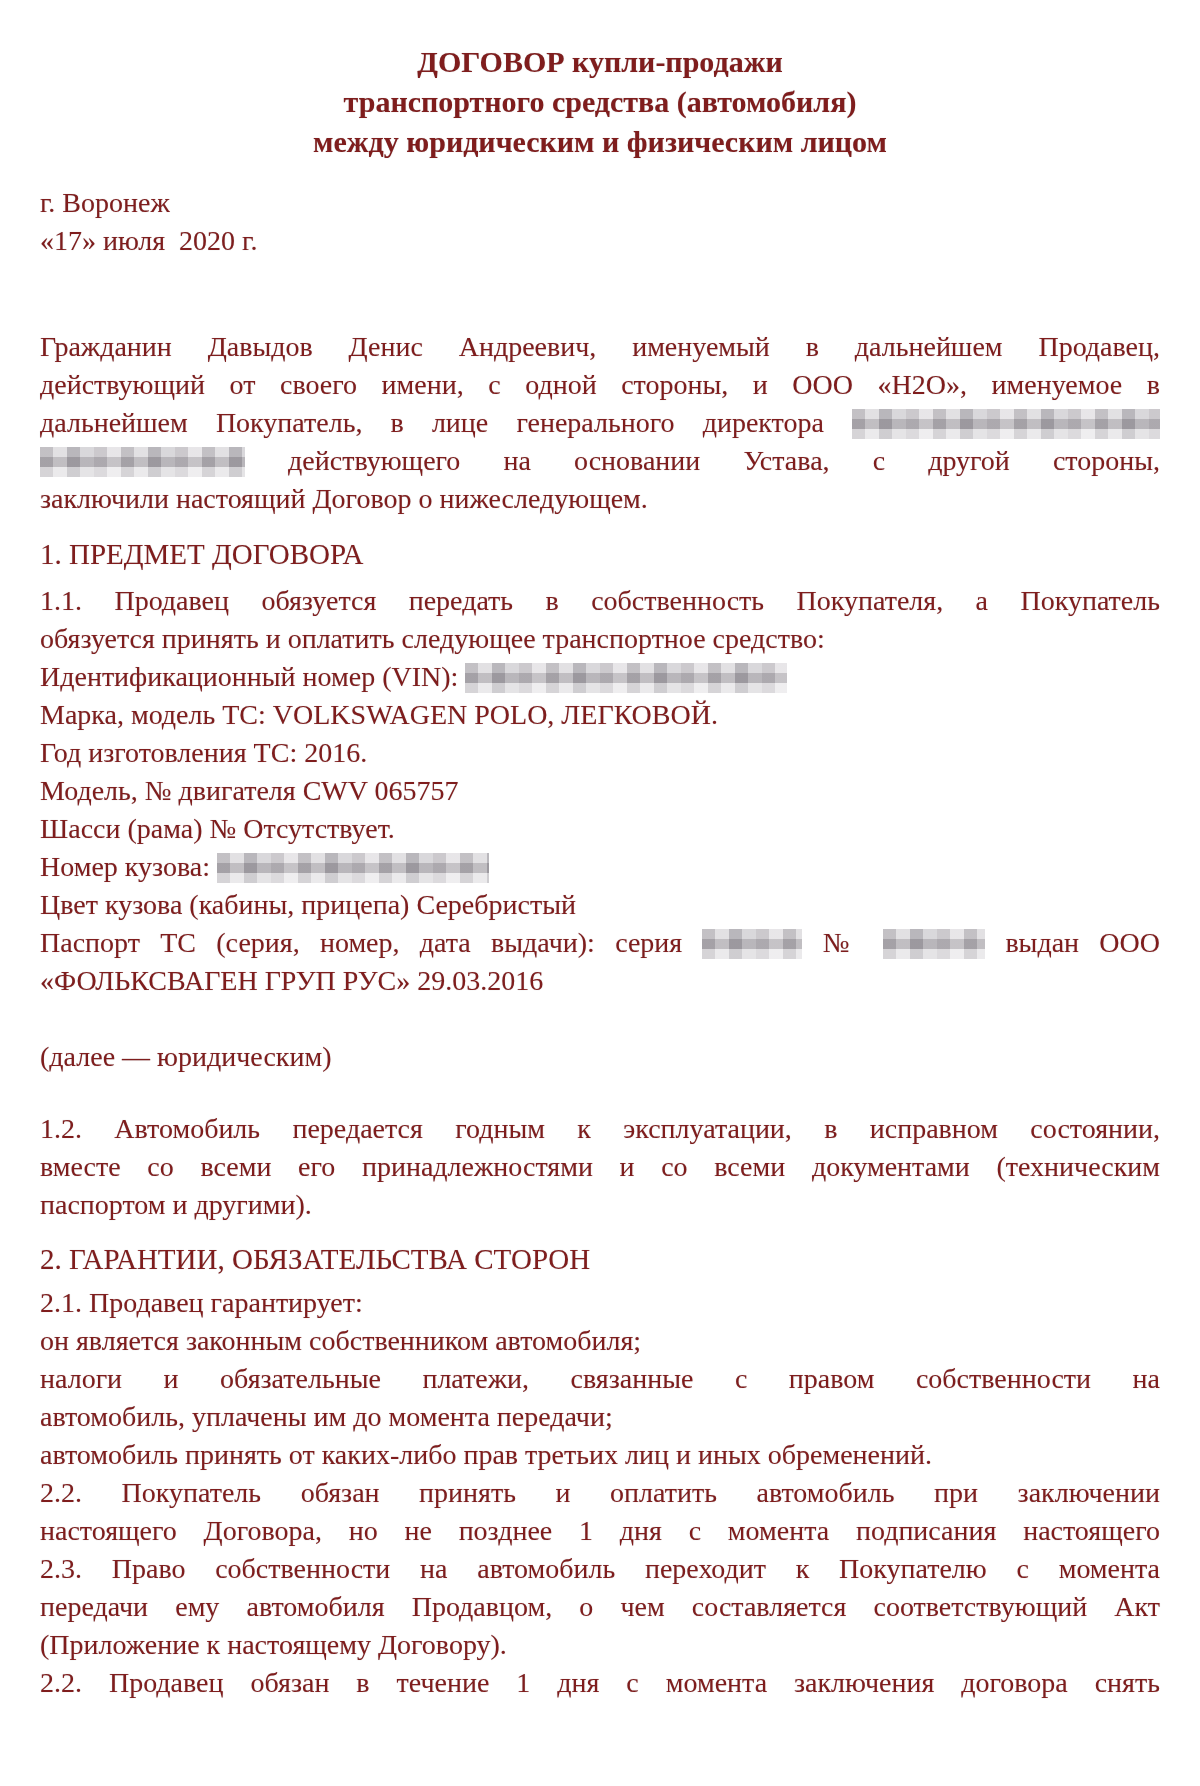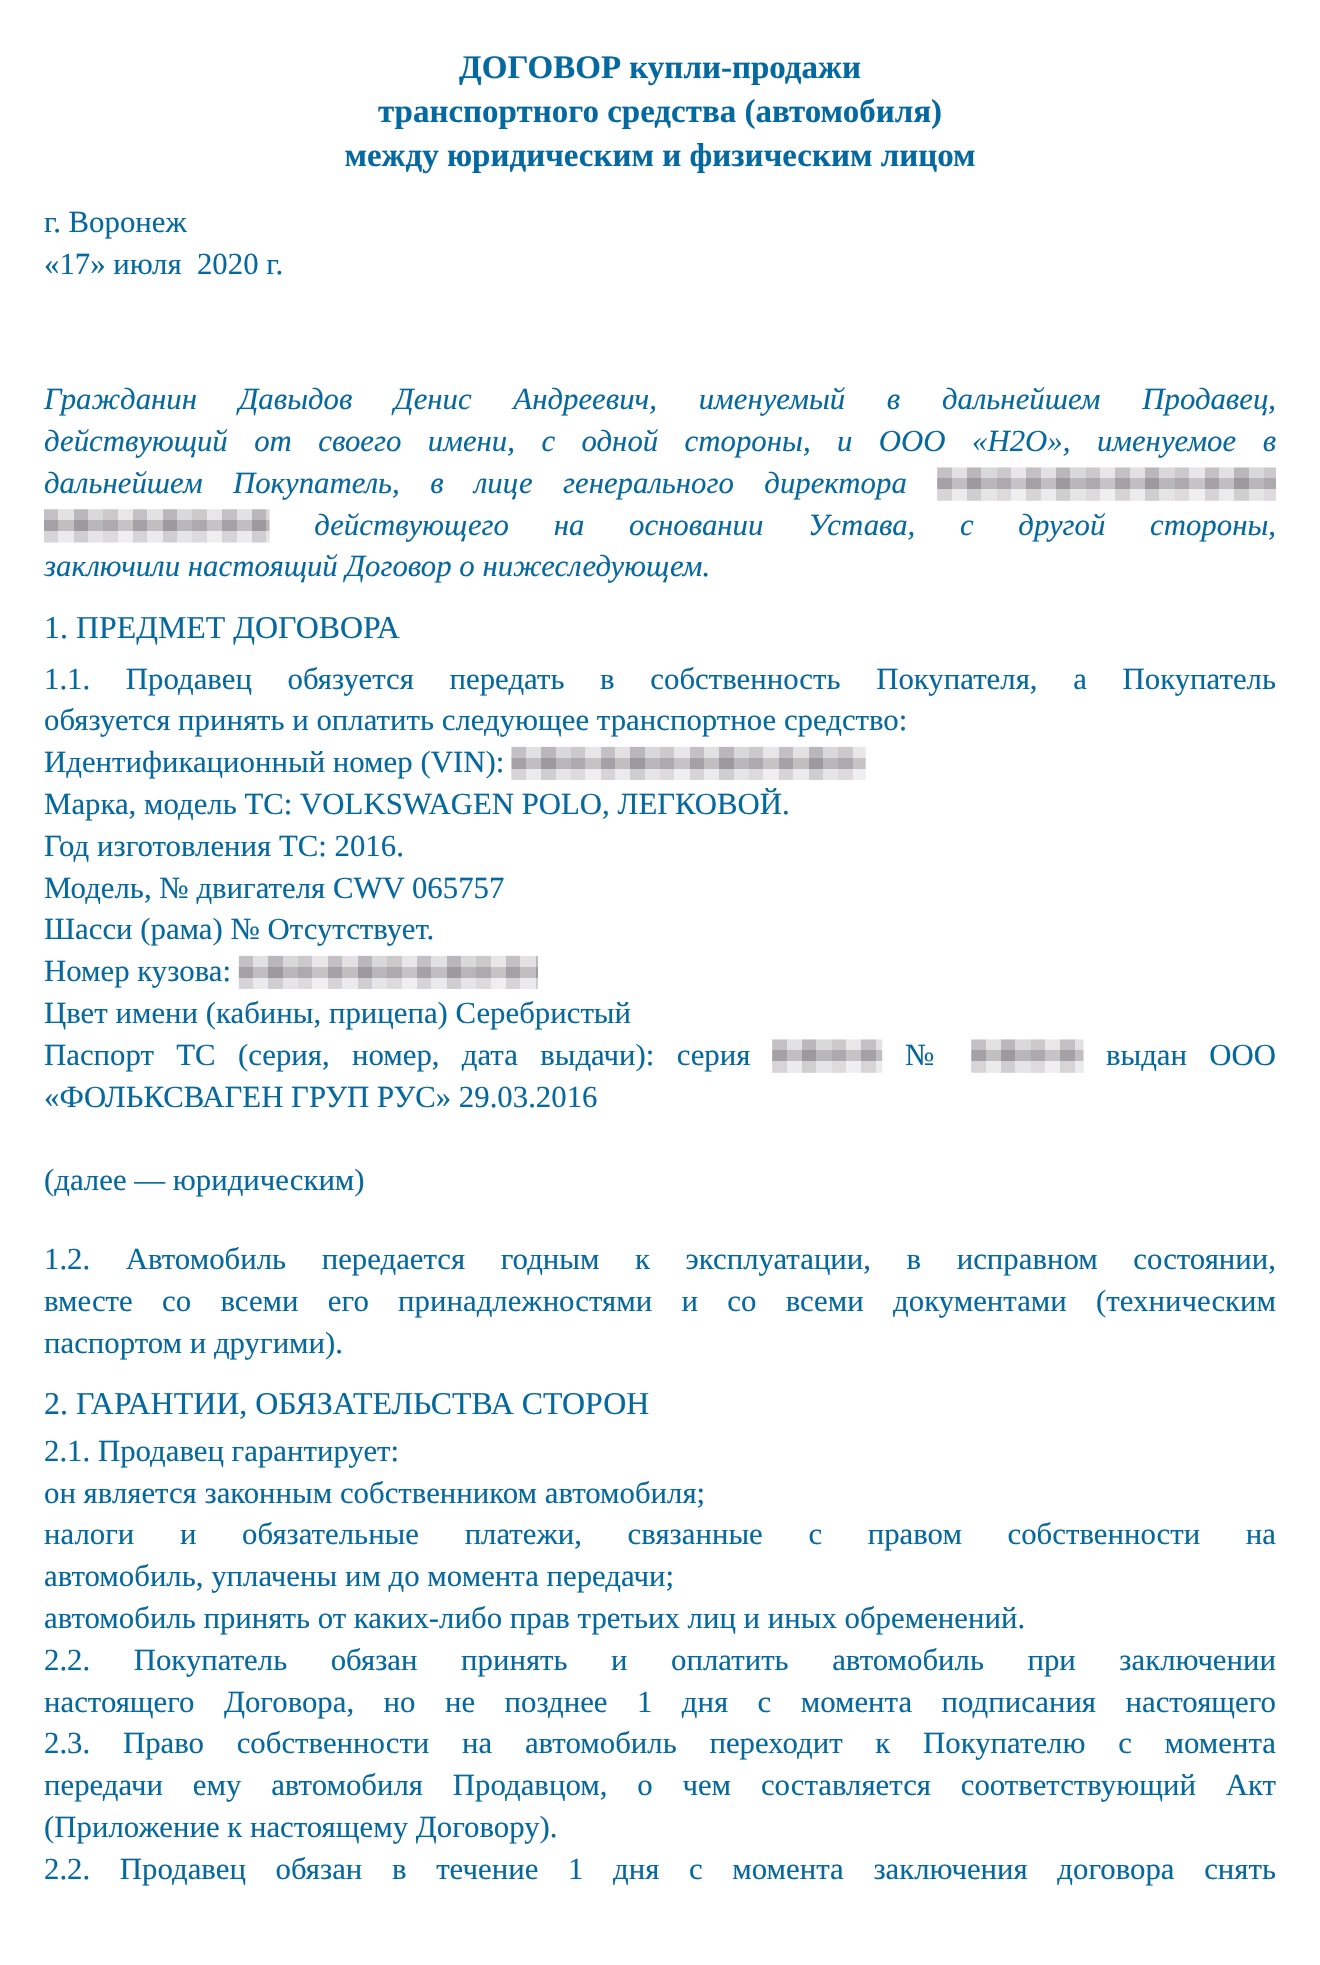--- a/index.html
+++ b/index.html
@@ -1,30 +1,30 @@
 <!DOCTYPE html>
 <html><head>
 <meta charset="utf-8">
 <style>
   * { margin:0; padding:0; box-sizing:border-box; }
   html,body { background:#ffffff; }
   .page {
     width:1200px; height:1786px;
     padding:42px 40px 0 40px;
     background:#ffffff;
-    color:#0369a1;
+    color:#7f1d1d;
     font-family:"Liberation Serif","DejaVu Serif",serif;
     font-size:28px; line-height:38px;
     text-shadow:0 0 1px rgba(40,40,40,.28);
     overflow:hidden;
   }
   .title-block { text-align:center; font-weight:700; font-size:30px; line-height:40px; }
   .meta-row { display:flex; justify-content:space-between; margin-top:22px;flex-direction:column; }
   .date { white-space:pre; }
-  .intro { margin-top:85px;font-style:italic; }
+  .intro { margin-top:68px; }
   .j { text-align:justify; text-align-last:justify; }
   .heading { font-size:29px; font-weight:400; margin:17px 0 9px; }
   .heading-2 { margin:16px 0 6px; }
   .gap-top  { margin-top:38px; }
   .gap-top2 { margin-top:34px; }
   .redact {
     display:inline-block; height:30px; vertical-align:-7px;
     background:
       repeating-linear-gradient(0deg, rgba(255,255,255,.45) 0 10px, rgba(125,121,127,.28) 10px 20px, rgba(255,255,255,.20) 20px 31px),
       repeating-linear-gradient(90deg, #b4b1b6 0 13px, #dbd9dc 13px 27px, #a8a5ab 27px 40px, #d0ced2 40px 54px, #bfbcc1 54px 67px, #e2e0e3 67px 81px);
@@ -77,21 +77,21 @@
       <span class="redact r-vin"></span>
     </div>
     <div class="ln">Марка, модель ТС: VOLKSWAGEN POLO, ЛЕГКОВОЙ.</div>
     <div class="ln">Год изготовления ТС: 2016.</div>
     <div class="ln">Модель, № двигателя CWV 065757</div>
     <div class="ln">Шасси (рама) № Отсутствует.</div>
     <div class="ln">
       <span>Номер кузова:</span>
       <span class="redact r-body"></span>
     </div>
-    <div class="ln">Цвет имени (кабины, прицепа) Серебристый</div>
+    <div class="ln">Цвет кузова (кабины, прицепа) Серебристый</div>
     <div class="ln j">
       <span>Паспорт ТС (серия, номер, дата выдачи): серия</span>
       <span class="redact r-series"></span>
       <span>№</span>
       <span class="redact r-passnum"></span>
       <span>выдан ООО</span>
     </div>
     <div class="ln">«ФОЛЬКСВАГЕН ГРУП РУС» 29.03.2016</div>
 
     <div class="ln gap-top">(далее — юридическим)</div>

